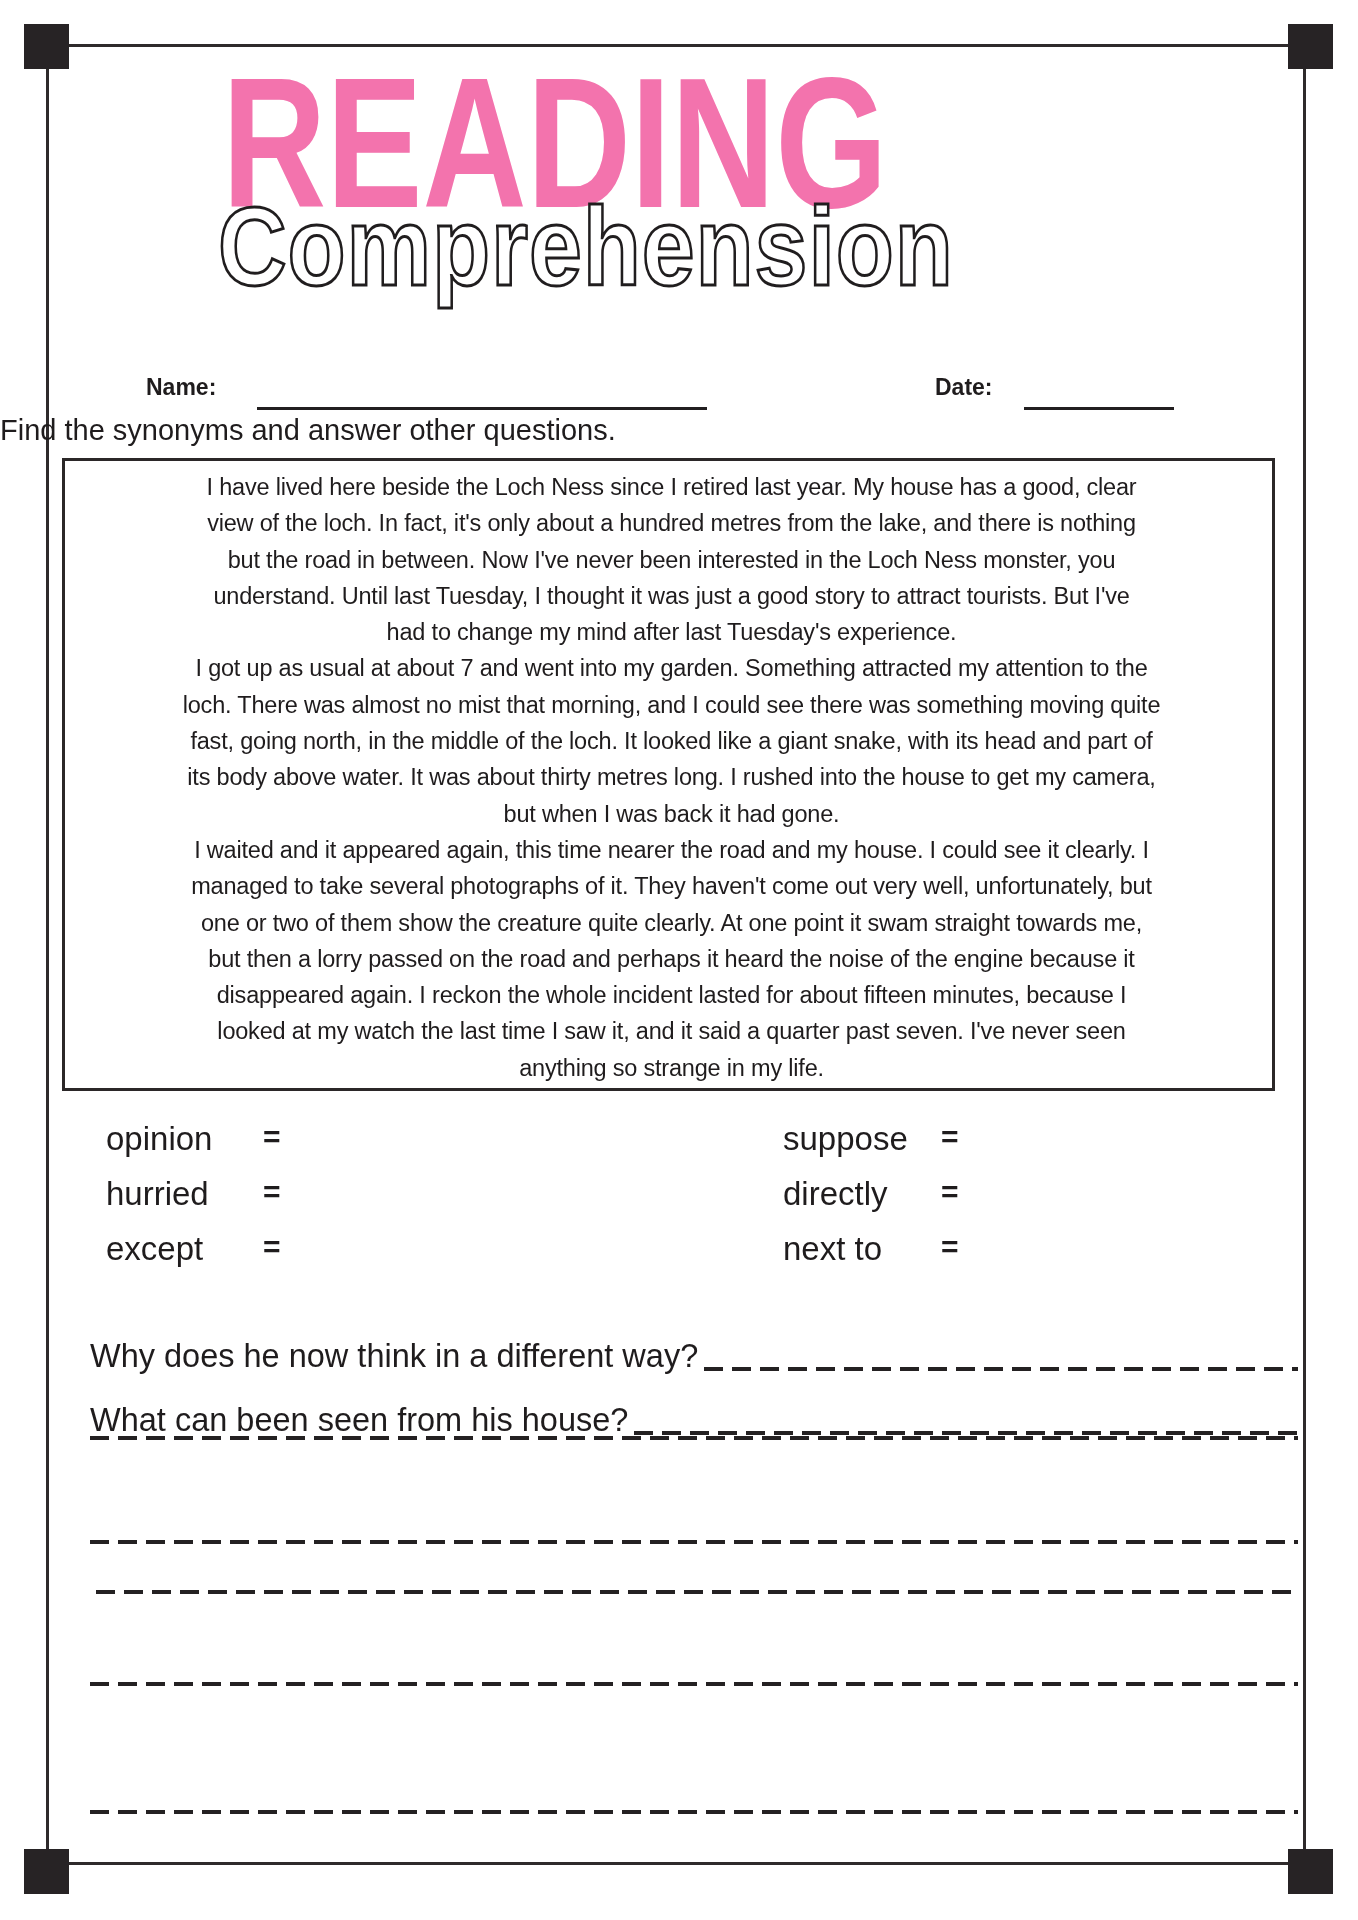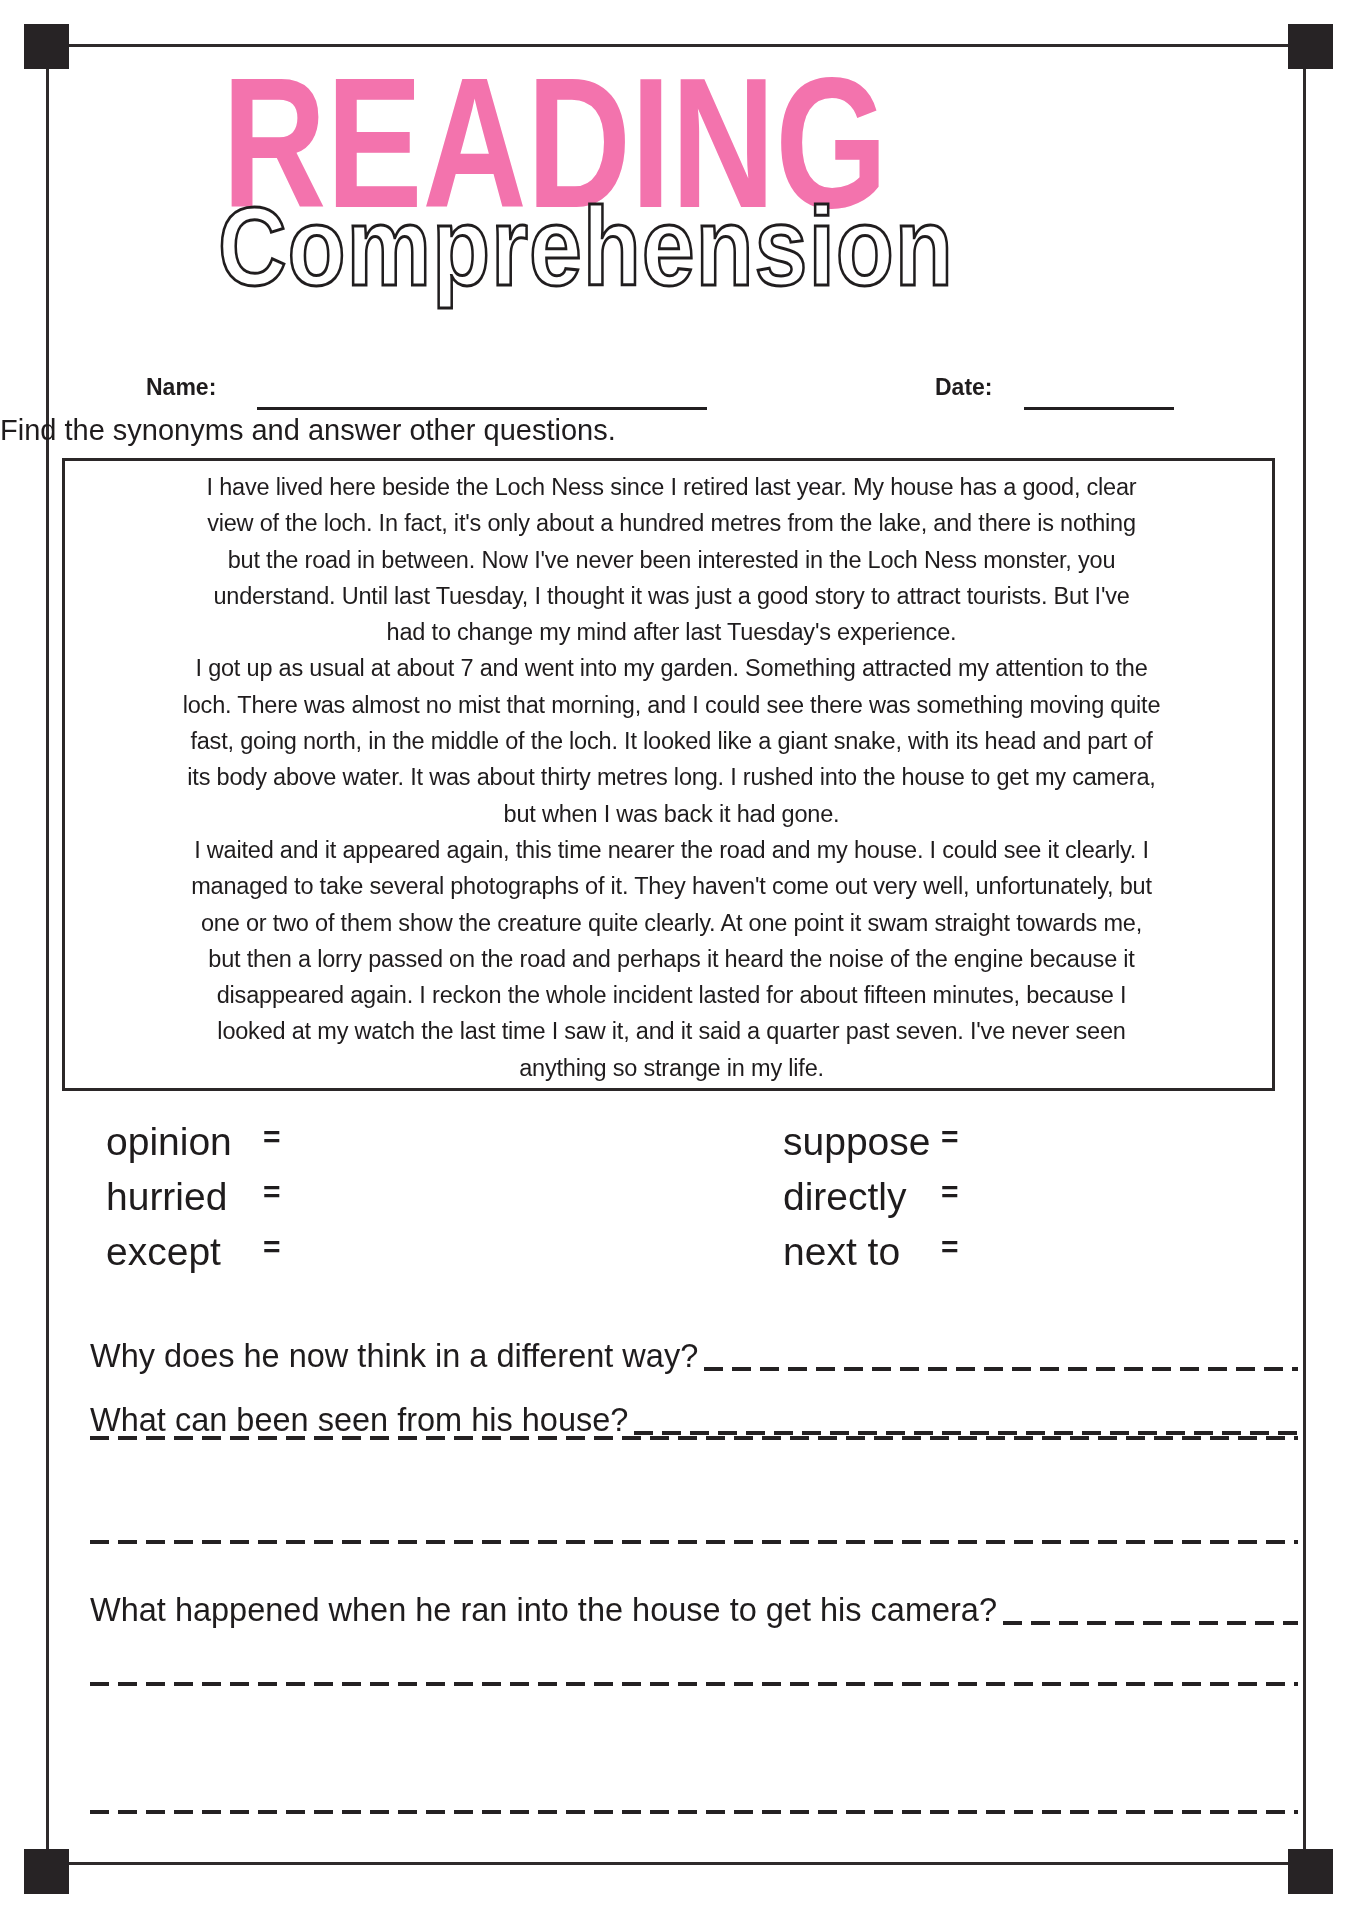--- a/index.html
+++ b/index.html
@@ -68,21 +68,21 @@
     overflow:hidden;
   }
   .passage-text {
     padding:8px 0 0 6px;
     font-size:23.5px; line-height:36.3px;
     letter-spacing:-0.2px;
     text-align:center; white-space:pre-line;
   }
 
   
-  .syn-word { position:absolute; font-size:39px; white-space:nowrap; }
+  .syn-word { position:absolute; font-size:33px; white-space:nowrap; }
   .syn-eq   { position:absolute; font-size:30px; font-weight:bold; }
   .syn-r1 { top:1120px; } .syn-r2 { top:1175px; } .syn-r3 { top:1230px; }
   .syn-lw { left:106px; } .syn-le { left:263px; }
   .syn-rw { left:783px; } .syn-re { left:941px; }
 
   
   .q-row {
     position:absolute; left:90px; width:1208px;
     display:flex; align-items:flex-end;
   }
@@ -160,20 +160,19 @@
   </div>
   <div class="answer-line l1"></div>
 
   <div class="q-row q2">
     <span class="q-text">What can been seen from his house? </span>
     <span class="q-blank"></span>
   </div>
   <div class="answer-line l2"></div>
 
   <div class="q-row q3">
-    <span class="q-text">What happened when he ran into the house to get his camera?</span>
     <span class="q-blank"></span>
   </div>
   <div class="answer-line l3"></div>
 
   <div class="answer-line l4"></div>
 
 </div>
 
 </body></html>

